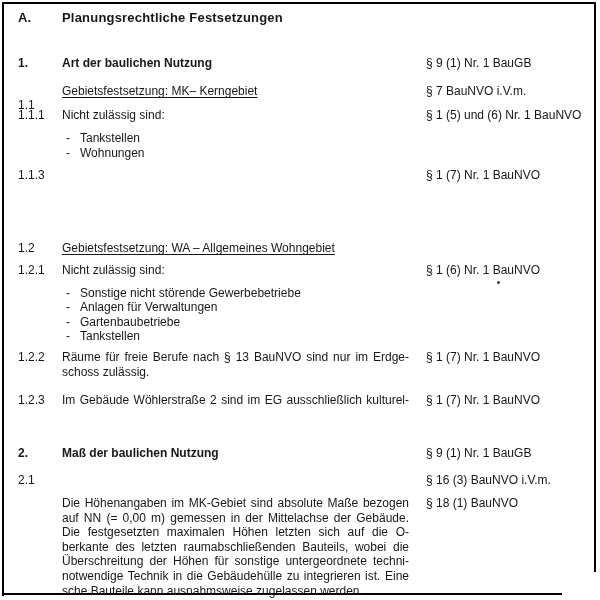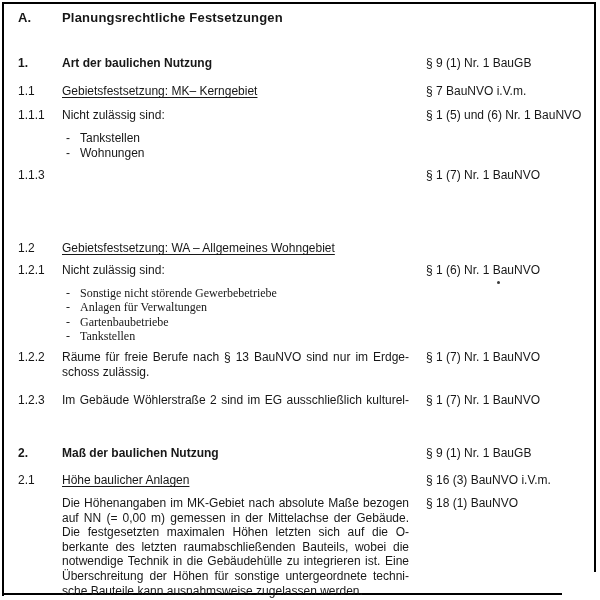--- a/index.html
+++ b/index.html
@@ -27,42 +27,42 @@
   .u{text-decoration:underline;text-underline-offset:2px;}
 
   .ln{line-height:15px;}
   .pl{line-height:14.6px;}
   .jl{text-align:justify;text-align-last:justify;}
 
   .list{position:absolute;left:66px;}
   .li{white-space:nowrap;}
   .li .dash{display:inline-block;width:14px;}
   .lh15 .li{line-height:15px;}
-  .lh14 .li{line-height:14.3px;font-family:Liberation Serif, serif;}
+  .lh14 .li{line-height:14.3px;}
 
   .dot{position:absolute;left:497px;top:281px;width:3px;height:3px;background:#3a3a3a;border-radius:50%;}
 </style>
 </head>
 <body>
 
 <div class="page">
 
   <div class="bline b-left"></div>
   <div class="bline b-top"></div>
   <div class="bline b-right"></div>
   <div class="bline b-bottom"></div>
 
   <div class="num hdr" style="top:10px">A.</div>
   <div class="body hdr" style="top:10px">Planungsrechtliche Festsetzungen</div>
 
   <div class="num bold" style="top:56px">1.</div>
   <div class="body bold" style="top:56px">Art der baulichen Nutzung</div>
   <div class="ref" style="top:56px">§ 9 (1) Nr. 1 BauGB</div>
 
-  <div class="num" style="top:84px">1.1</div>
+  <div class="num" style="top:98px">1.1</div>
   <div class="body u" style="top:84px">Gebietsfestsetzung: MK– Kerngebiet</div>
   <div class="ref" style="top:84px">§ 7 BauNVO i.V.m.</div>
 
   <div class="num" style="top:108px">1.1.1</div>
   <div class="body" style="top:108px">Nicht zulässig sind:</div>
   <div class="ref" style="top:108px">§ 1 (5) und (6) Nr. 1 BauNVO</div>
 
   <div class="list lh15" style="top:131px">
     <div class="li"><span class="dash">-</span><span>Tankstellen</span></div>
     <div class="li"><span class="dash">-</span><span>Wohnungen</span></div>
@@ -98,27 +98,26 @@
   <div class="body" style="top:393px">
     <div class="ln jl">Im Gebäude Wöhlerstraße 2 sind im EG ausschließlich kulturel-</div>
   </div>
   <div class="ref" style="top:393px">§ 1 (7) Nr. 1 BauNVO</div>
 
   <div class="num bold" style="top:446px">2.</div>
   <div class="body bold" style="top:446px">Maß der baulichen Nutzung</div>
   <div class="ref" style="top:446px">§ 9 (1) Nr. 1 BauGB</div>
 
   <div class="num" style="top:473px">2.1</div>
-  <div class="body u" style="top:473px">Höhe baulicher Anlagen</div>
   <div class="ref" style="top:473px">§ 16 (3) BauNVO i.V.m.</div>
 
   <div class="body" style="top:496px">
-    <div class="pl jl">Die Höhenangaben im MK-Gebiet nach absolute Maße bezogen</div>
+    <div class="pl jl">Die Höhenangaben im MK-Gebiet sind absolute Maße bezogen</div>
     <div class="pl jl">auf NN (= 0,00 m) gemessen in der Mittelachse der Gebäude.</div>
     <div class="pl jl">Die festgesetzten maximalen Höhen letzten sich auf die O-</div>
     <div class="pl jl">berkante des letzten raumabschließenden Bauteils, wobei die</div>
+    <div class="pl jl">Überschreitung der Höhen für sonstige untergeordnete techni-</div>
     <div class="pl jl">notwendige Technik in die Gebäudehülle zu integrieren ist. Eine</div>
-    <div class="pl jl">Überschreitung der Höhen für sonstige untergeordnete techni-</div>
     <div class="pl">sche Bauteile kann ausnahmsweise zugelassen werden.</div>
   </div>
   <div class="ref" style="top:496px">§ 18 (1) BauNVO</div>
 
 </div>
 
 </body></html>

